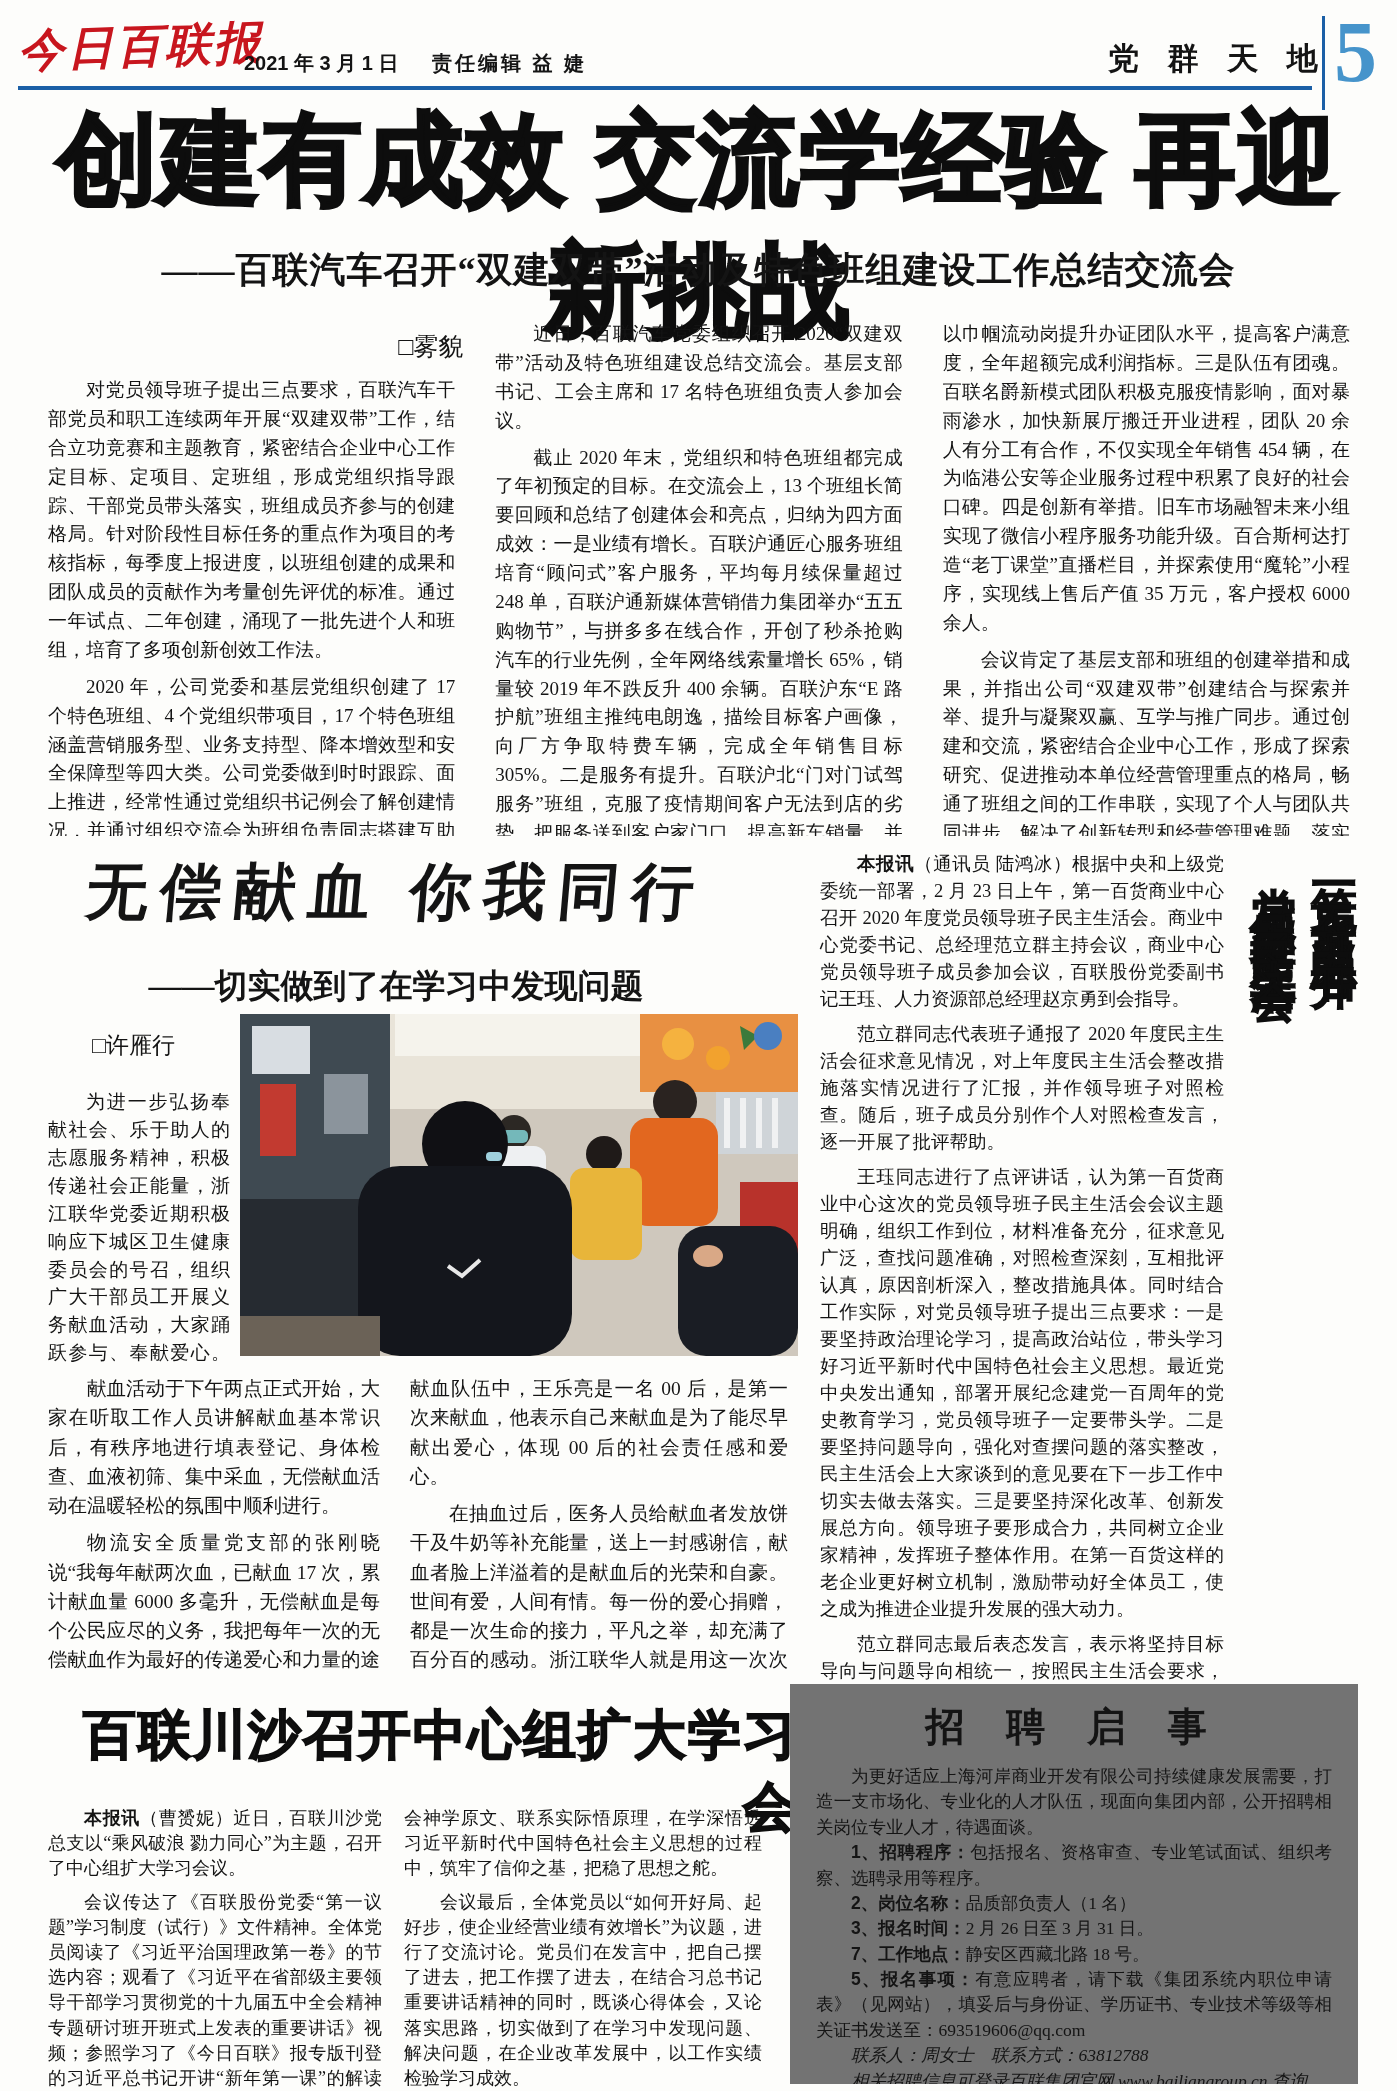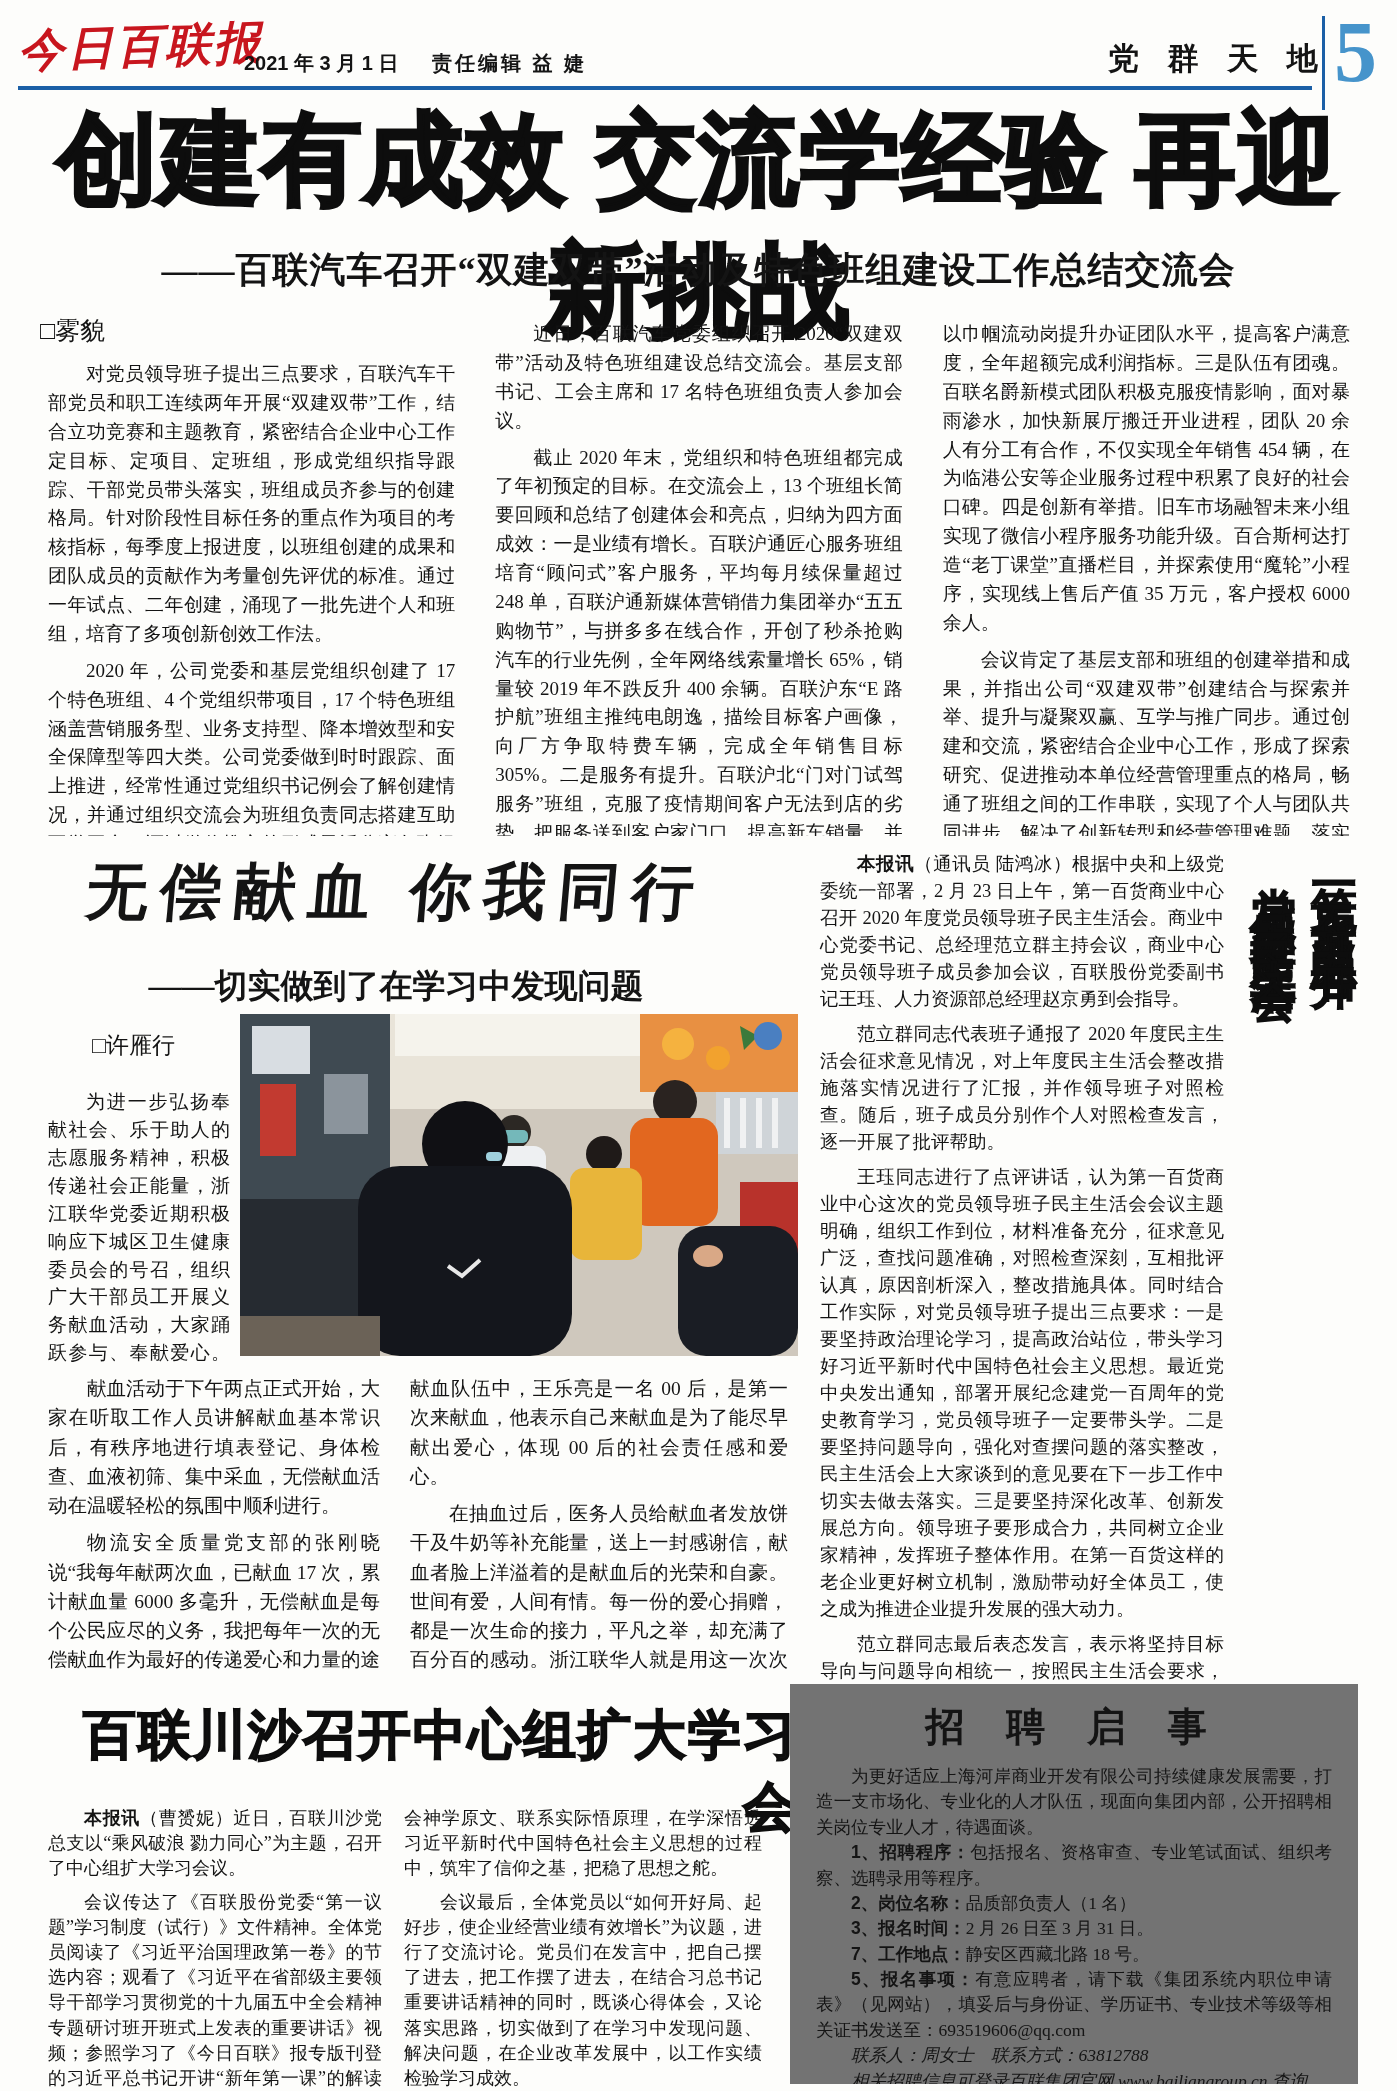--- a/index.html
+++ b/index.html
@@ -17,21 +17,21 @@
   .h-rule{left:18px;top:86px;width:1294px;height:4px;background:#1b5fa6;}
   .h-vline{left:1322px;top:16px;width:3px;height:94px;background:#1b5fa6;}
   .pagenum{left:1334px;top:2px;font-size:86px;font-weight:bold;color:#4694cb;font-family:"Liberation Serif",serif;}
   
   .headline{left:8px;top:94px;width:1380px;text-align:center;font-size:101px;line-height:1.3;
             font-weight:900;font-family:"Liberation Sans","DejaVu Sans",sans-serif;color:#0d0d0d;
             letter-spacing:1px;-webkit-text-stroke:3px #0d0d0d;}
   .subhead{left:0;top:246px;width:1397px;text-align:center;font-size:36px;font-weight:bold;letter-spacing:1px;}
   .lead-cols{left:40px;top:312px;width:1318px;height:524px;display:flex;gap:24px;overflow:hidden;}
   .lead-col{flex:1;font-size:19px;line-height:1.52;text-align:justify;}
-  .byline{text-align:left;font-size:25px;margin:0 0 10px 0;}
+  .byline{text-align:right;font-size:25px;margin:16px 0 10px 0;}
   .para{margin:8px;text-indent:2em;}
   .para.ni{text-indent:0;}
   .para b{font-family:"Liberation Sans",sans-serif;}
   
   .blood-title{left:46px;top:850px;width:700px;text-align:center;font-size:62px;font-weight:bold;
                letter-spacing:12px;transform:skewX(-5deg);}
   .blood-sub{left:46px;top:964px;width:700px;text-align:center;font-size:33px;font-weight:bold;}
   .blood-byline{left:92px;top:1030px;font-size:23px;}
   .photo{left:240px;top:1014px;width:558px;height:342px;overflow:hidden;}
   .blood-narrow{left:40px;top:1080px;width:198px;height:284px;overflow:hidden;font-size:19px;line-height:1.47;text-align:justify;}

